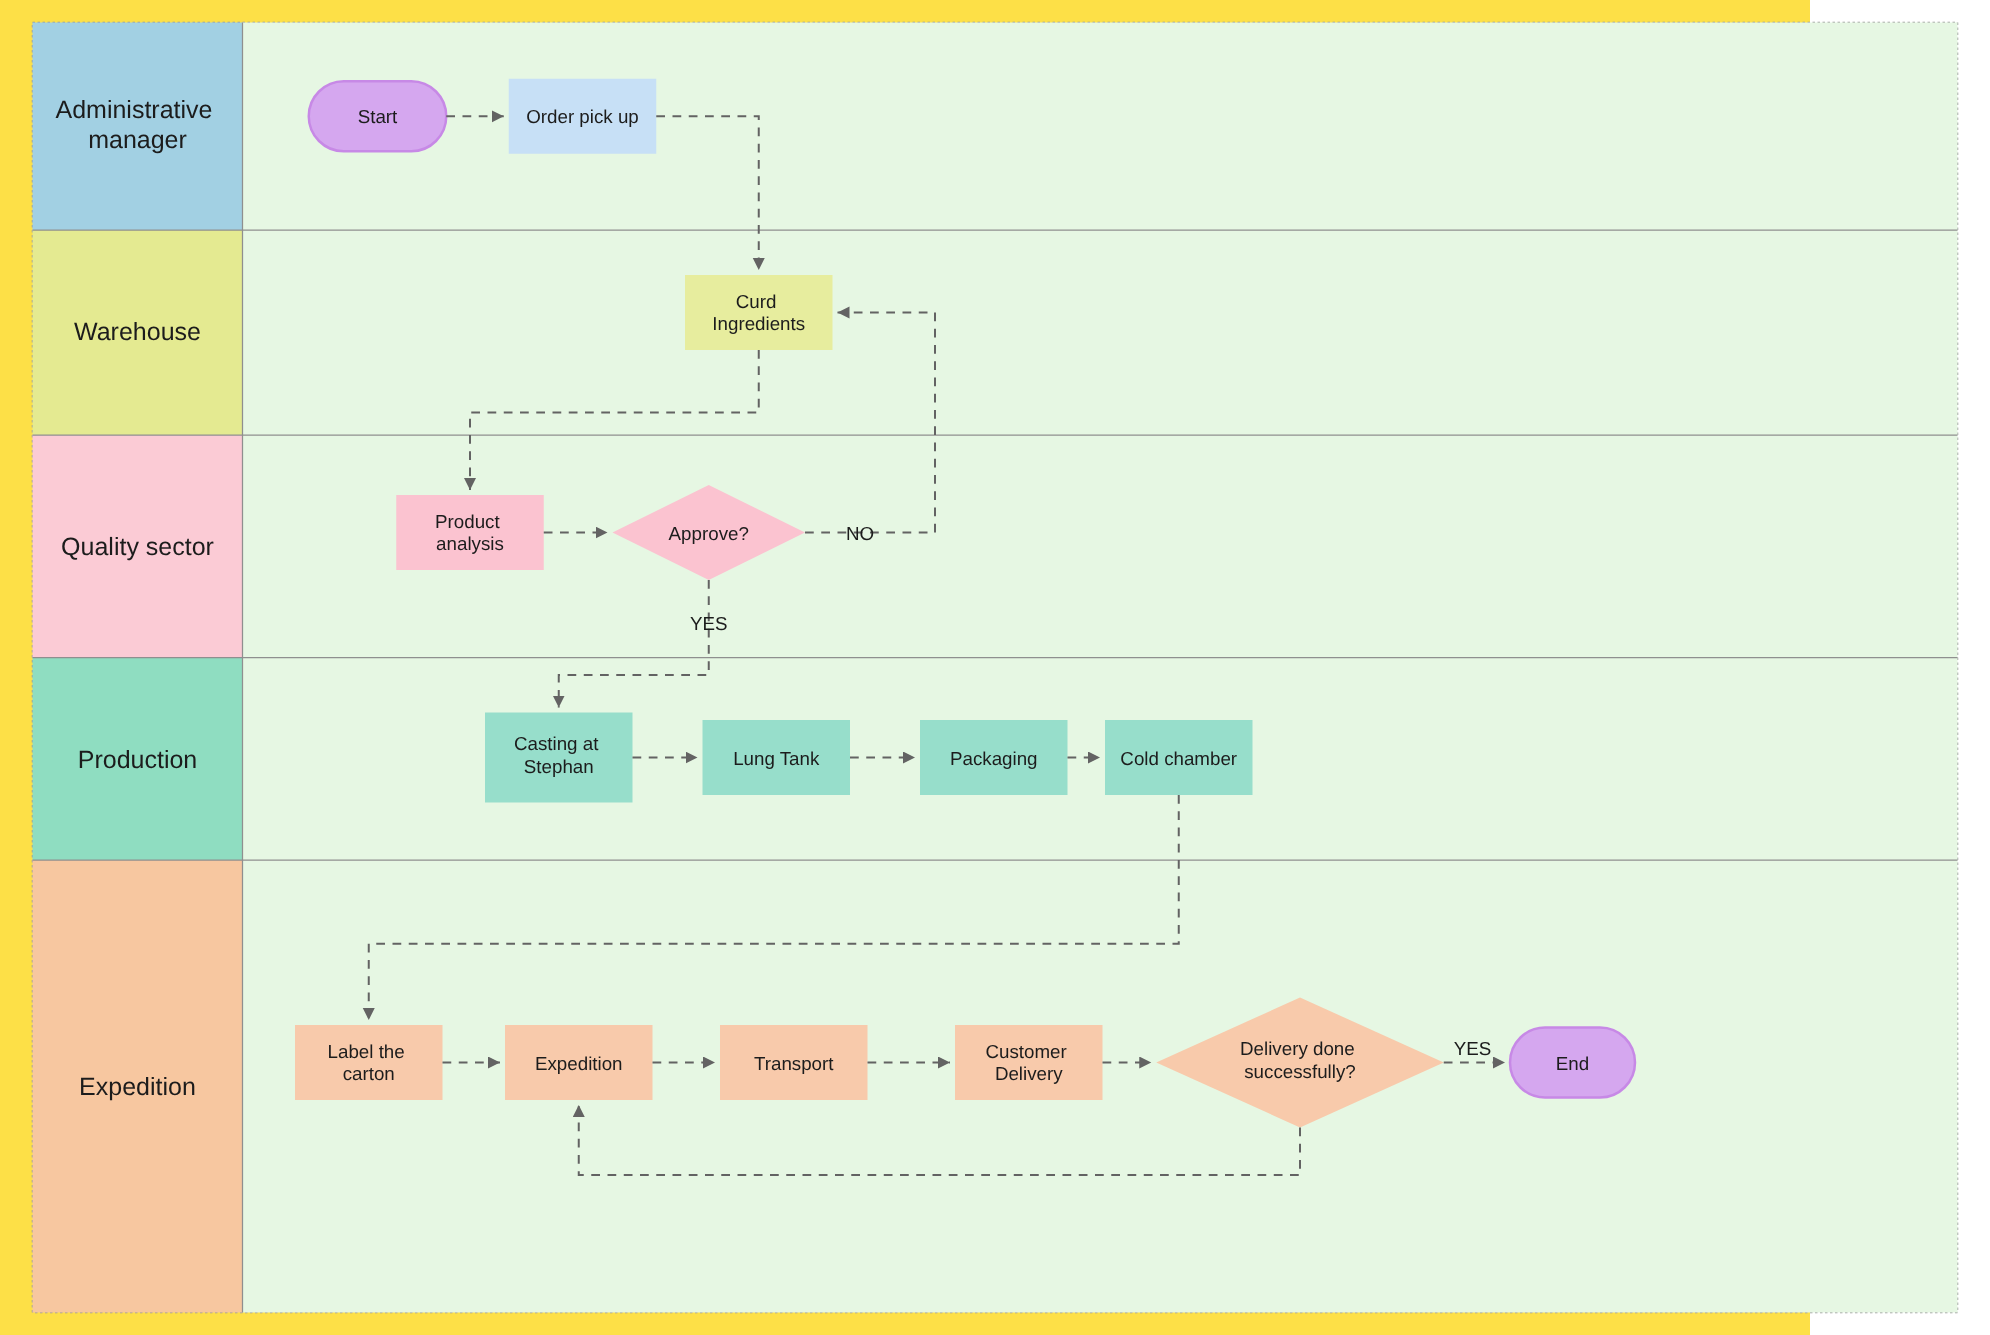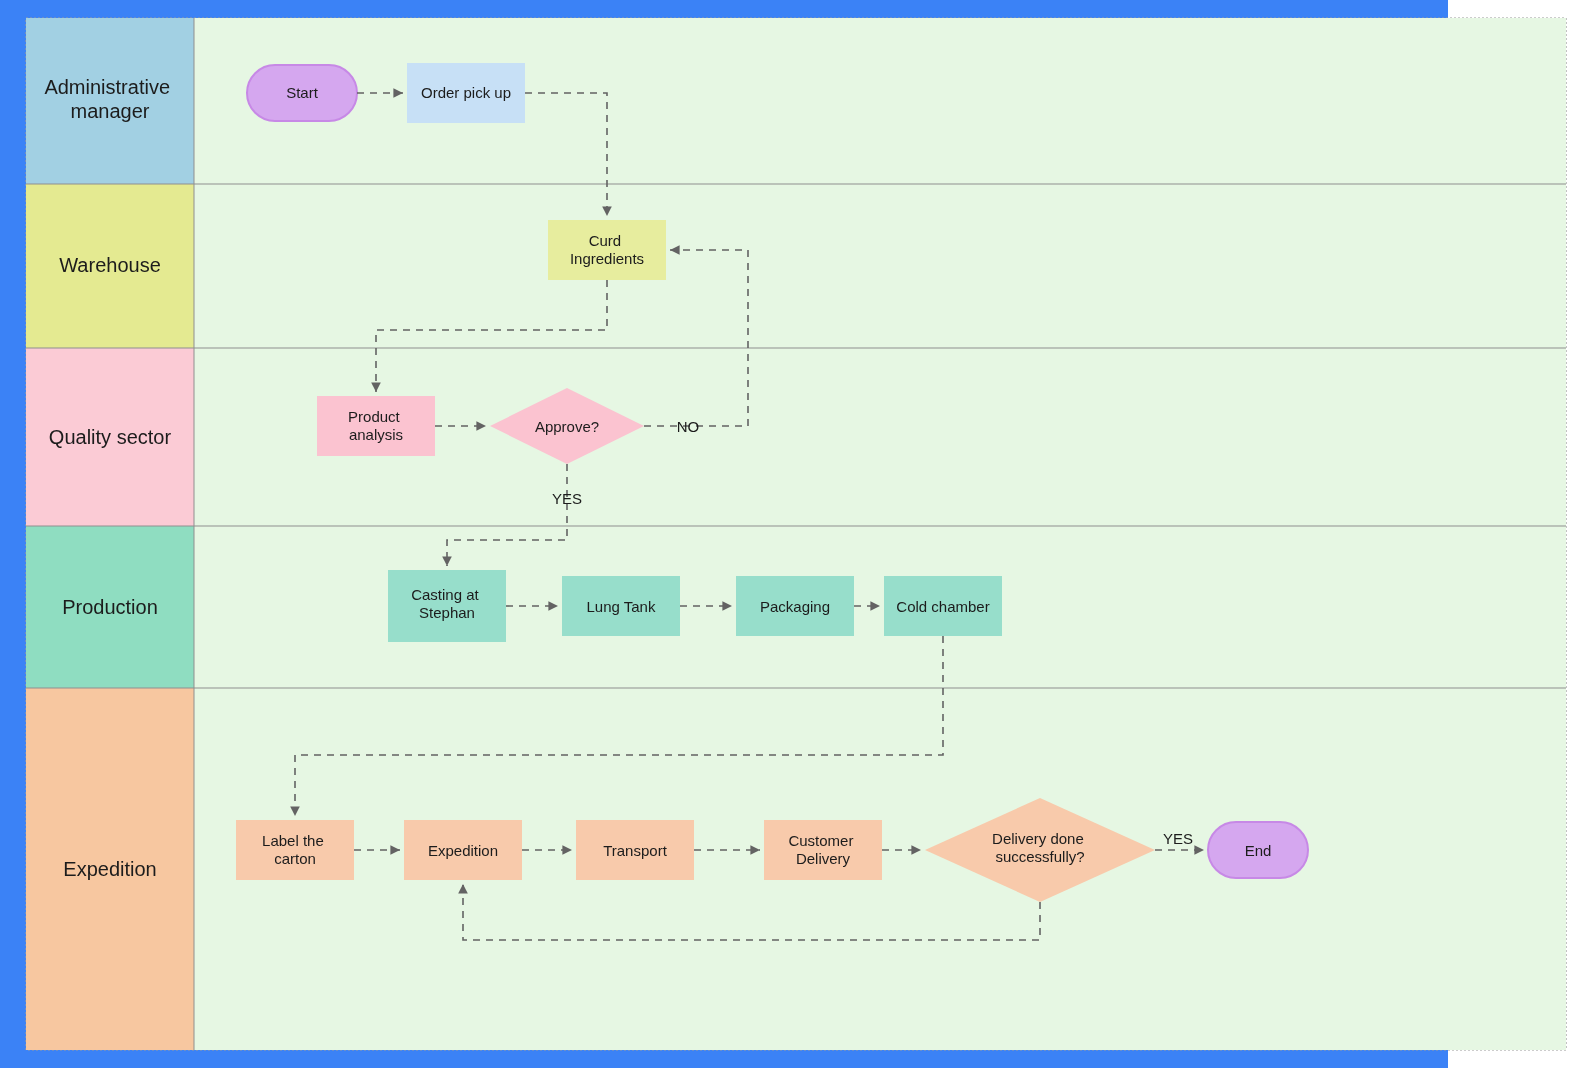--- a/index.html
+++ b/index.html
@@ -4,21 +4,21 @@
 <style>
   html, body {
     margin: 0;
     padding: 0;
     font-family: -apple-system, BlinkMacSystemFont, "Segoe UI", Arial, sans-serif;
   }
   .canvas {
     position: relative;
     width: 1448px;
     height: 1068px;
-    background: #3b82f6;
+    background: #fde047;
   }
   svg.overlay {
     position: absolute;
     inset: 0;
     width: 1592px;
     height: 1068px;
   }
   text {
     font-family: -apple-system, BlinkMacSystemFont, "Segoe UI", Arial, sans-serif;
     fill: #1c1c1c;

